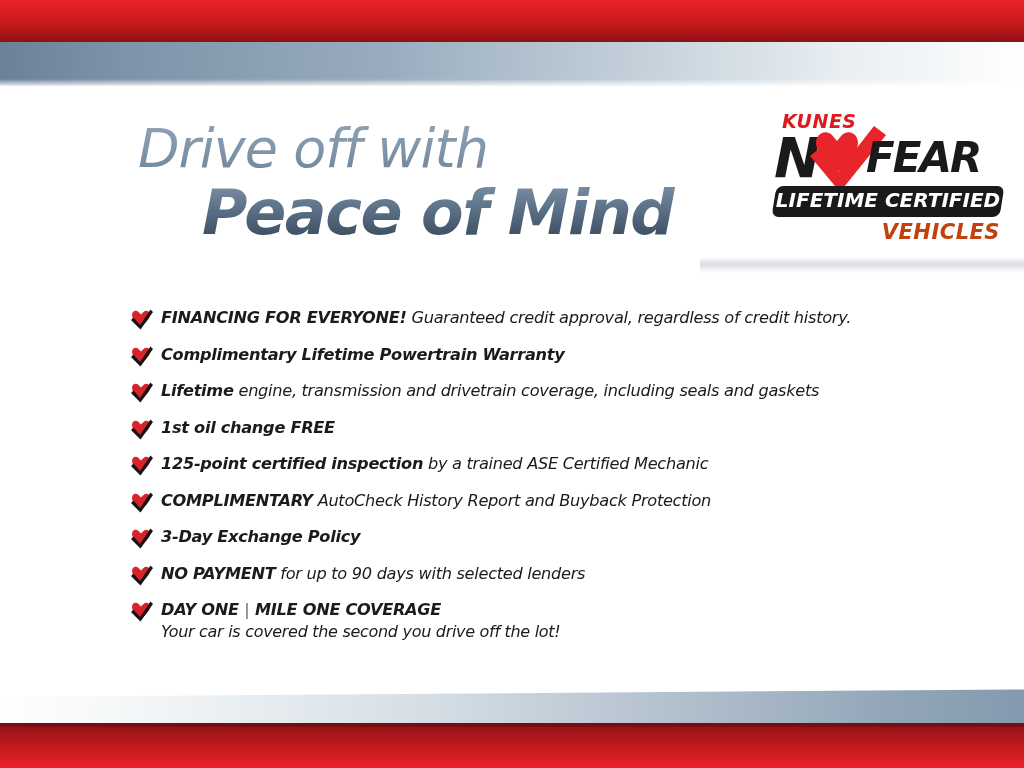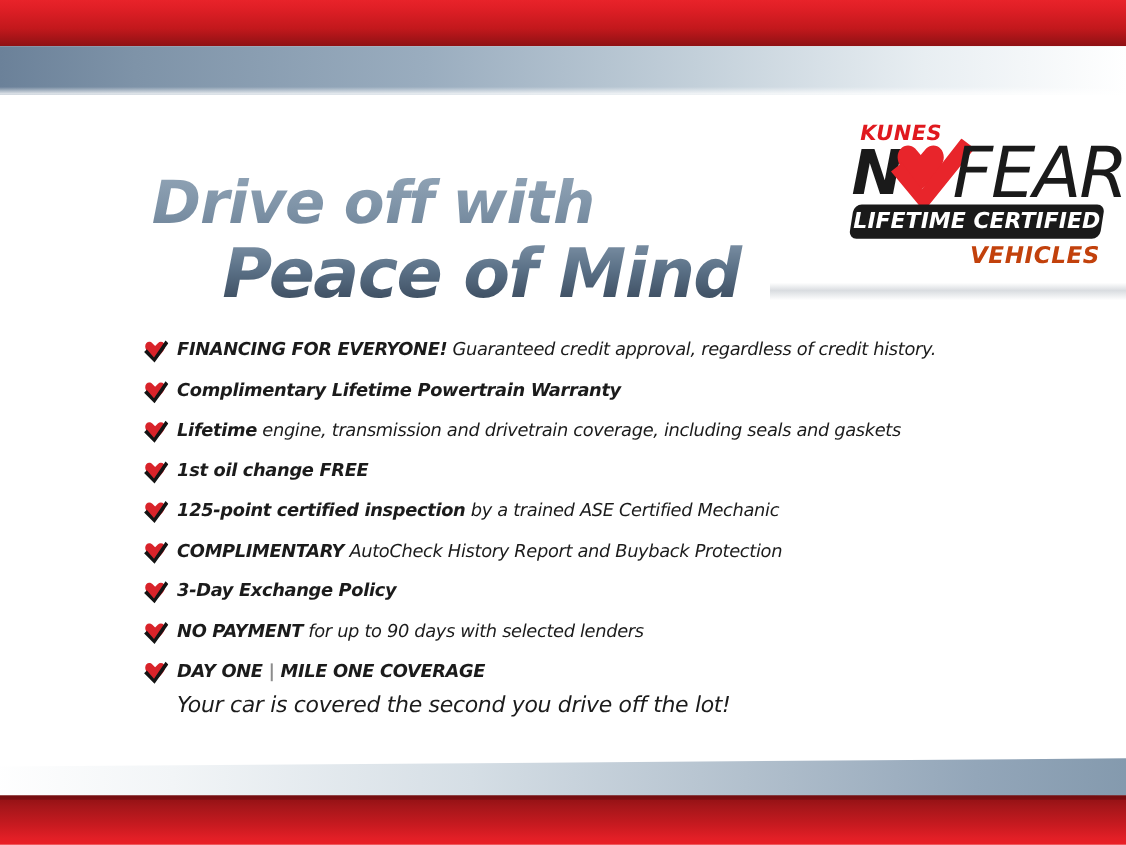--- a/index.html
+++ b/index.html
@@ -46,31 +46,30 @@
   
   .headline {
     position: absolute;
     left: 138px;
     top: 122px;
     width: 620px;
   }
   .headline-line1 {
     font-family: "DejaVu Sans", sans-serif;
     font-style: italic;
-    font-weight: 700;
+    font-weight: 400;
     font-size: 54px;
     letter-spacing: -1px;
     line-height: 1.0;
     background: linear-gradient(to bottom, #90a3b5 0%, #7f94a8 55%, #6f8499 100%);
     -webkit-background-clip: text;
     background-clip: text;
     color: transparent;
     -webkit-text-fill-color: transparent;
     white-space: nowrap;
-    margin-top: 36px;
   }
   .headline-line2 {
     font-family: "DejaVu Sans", sans-serif;
     font-style: italic;
     font-weight: bold;
     font-size: 62px;
     letter-spacing: -1.5px;
     line-height: 1.05;
     margin-top: 4px;
     margin-left: 64px;
@@ -131,22 +130,22 @@
     line-height: 56px;
     color: #1a1a1a;
     letter-spacing: -2px;
   }
   .logo-fear {
     position: absolute;
     left: 96px;
     top: 2px;
     font-family: "DejaVu Sans", sans-serif;
     font-style: italic;
-    font-weight: normal;
-    font-size: 64px;
+    font-weight: bold;
+    font-size: 42px;
     line-height: 56px;
     color: #1a1a1a;
     letter-spacing: -2px;
   }
   .logo-check {
     position: absolute;
     left: 36px;
     top: -2px;
     width: 84px;
     height: 68px;
@@ -224,25 +223,25 @@
     font-weight: bold;
     text-align: right;
   }
   .bullet-text .sep {
     color: #8c8c8c;
     font-weight: bold;
   }
   .bullet-sub {
     font-family: "DejaVu Sans", sans-serif;
     font-style: italic;
-    font-size: 20px;
+    font-size: 16px;
     line-height: 21px;
     color: #1b1b1b;
     letter-spacing: -0.3px;
-    margin-top: 10px;
+    margin-top: 1px;
     white-space: nowrap;
   }
 
   
   .bottom-gray {
     position: absolute;
     left: -10px;
     top: 697px;
     width: 1044px;
     height: 34px;

